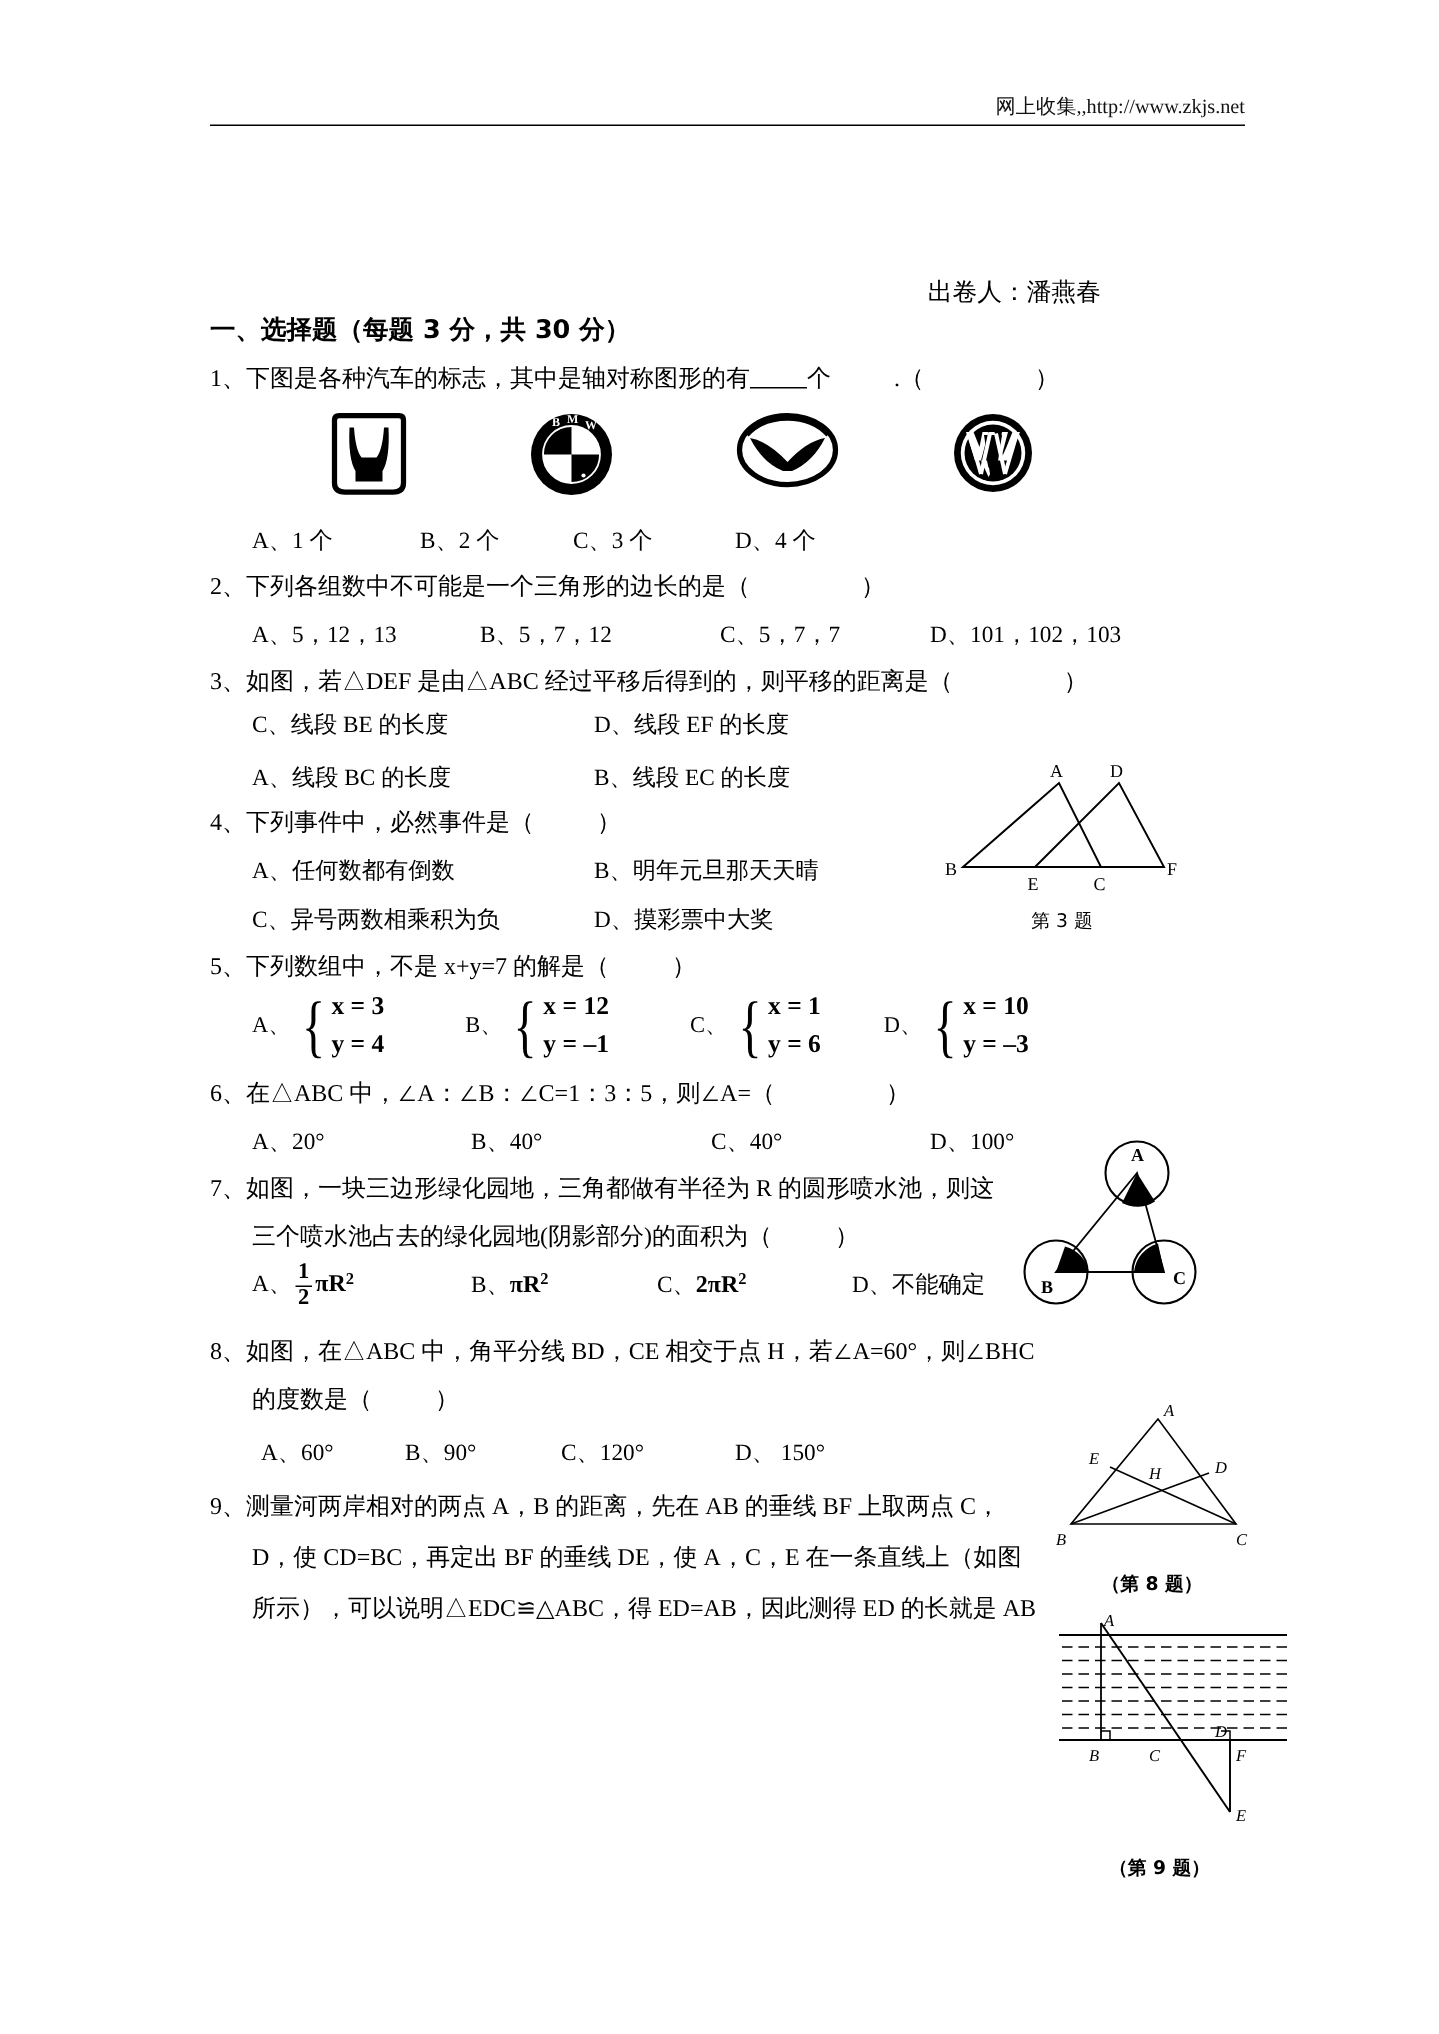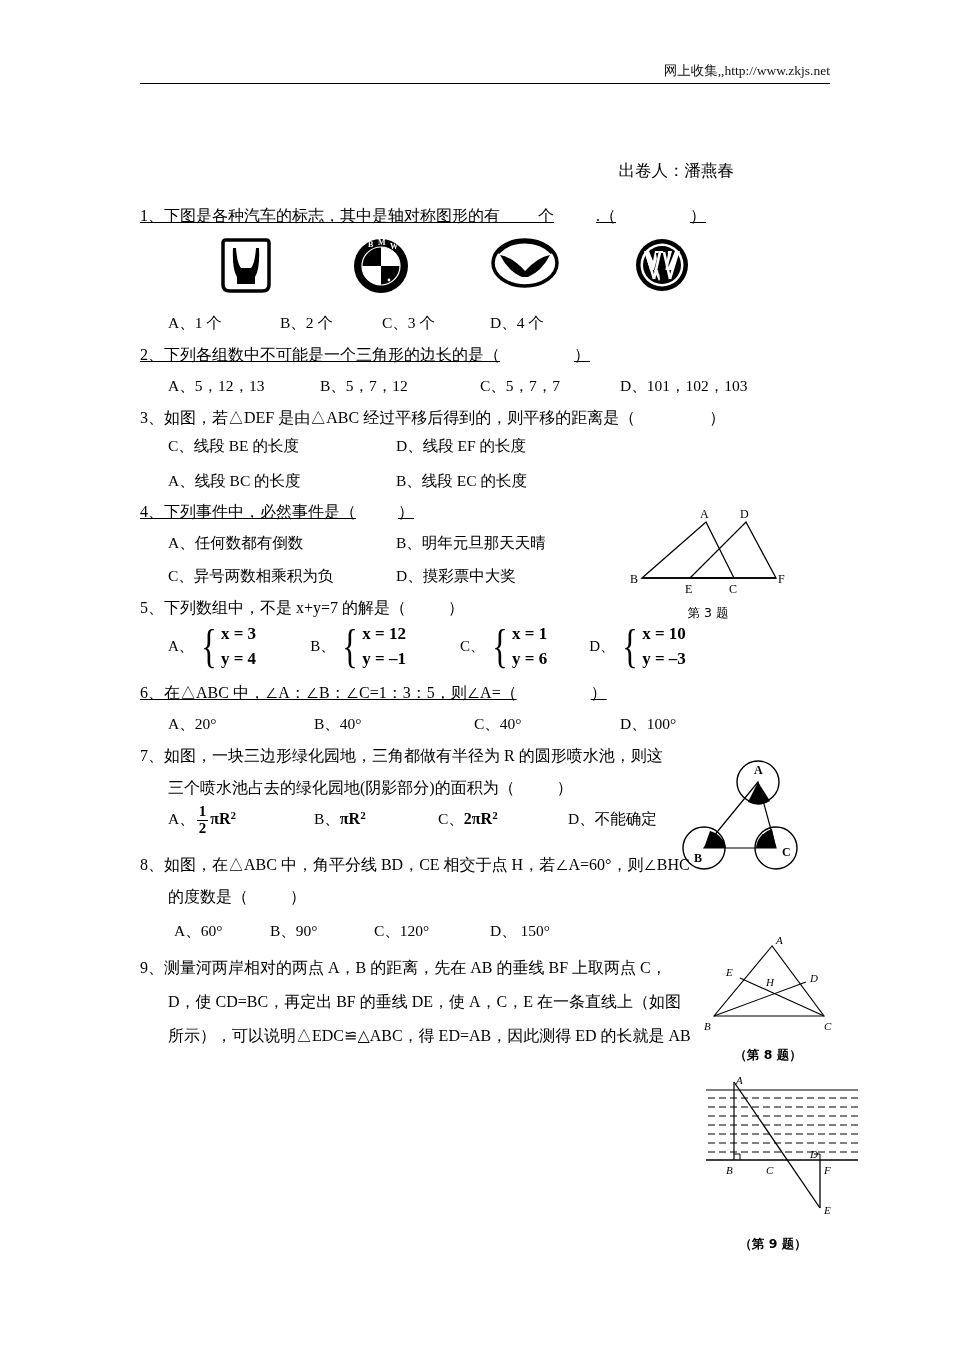--- a/index.html
+++ b/index.html
@@ -50,21 +50,21 @@
     width: 959px;
     text-align: center;
     font-size: 30px;
     font-weight: bold;
     font-family: "DejaVu Sans", "Liberation Sans", sans-serif;
     letter-spacing: 1px;
   }
   .author-line {
     position: absolute;
     right: 225px;
-    top: 160px;
+    top: 184px;
     font-size: 16.5px;
     font-family: "Liberation Serif", serif;
   }
 
   
   .content {
     position: absolute;
     left: 140px;
     top: 208px;
     width: 700px;
@@ -75,21 +75,21 @@
     font-family: "DejaVu Sans", "Liberation Sans", sans-serif;
     margin: 0 0 14px 0;
   }
   .q {
     font-size: 16px;
     line-height: 1.0;
     margin: 0 0 10px 0;
     font-family: "Liberation Serif", serif;
     white-space: nowrap;
   }
-  .q-line { margin-bottom: 13px; text-decoration: underline; }
+  .q-line { margin-bottom: 13px; }
   .indent { padding-left: 28px; }
   .opts {
     font-size: 15.5px;
     font-family: "Liberation Serif", serif;
     padding-left: 28px;
     margin-bottom: 13px;
     white-space: nowrap;
   }
   .opts span.op { display: inline-block; }
   .blankline {
@@ -178,20 +178,21 @@
 
   <div class="header-wrap">
     <div class="header-text">网上收集,,http://www.zkjs.net</div>
     <div class="header-rule"></div>
   </div>
 
   <div class="author-line">出卷人：潘燕春</div>
 
   <div class="content">
 
+    <div class="section-title">一、选择题（每题 3 分，共 30 分）</div>
 
     <div class="q q-line">
       <span>1、下图是各种汽车的标志，其中是轴对称图形的有</span><span class="blankline"></span><span>个</span><span class="paren-gap-sm"></span><span>.（</span><span class="paren-gap"></span><span>）</span>
     </div>
 
     <div class="logos">
 
       <div class="logo" style="left:75px;">
         <svg width="62" height="58" viewBox="0 0 62 58">
           <path d="M8 6 Q8 3 11 3 L51 3 Q54 3 54 6 L54 48 Q54 54 47 54 L15 54 Q8 54 8 48 Z" fill="none" stroke="#000" stroke-width="3.5"></path>

